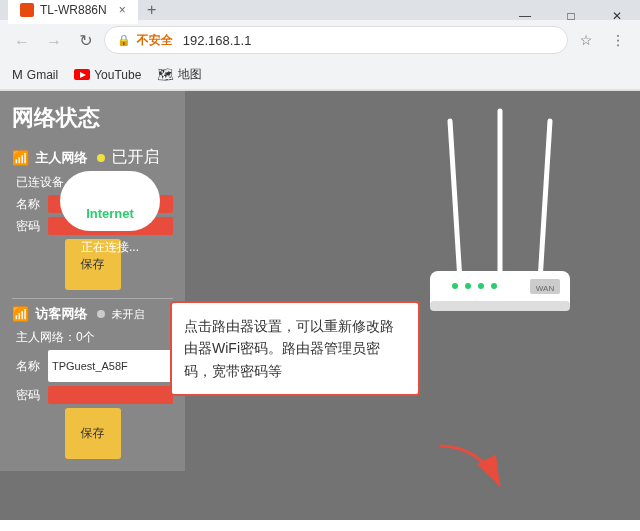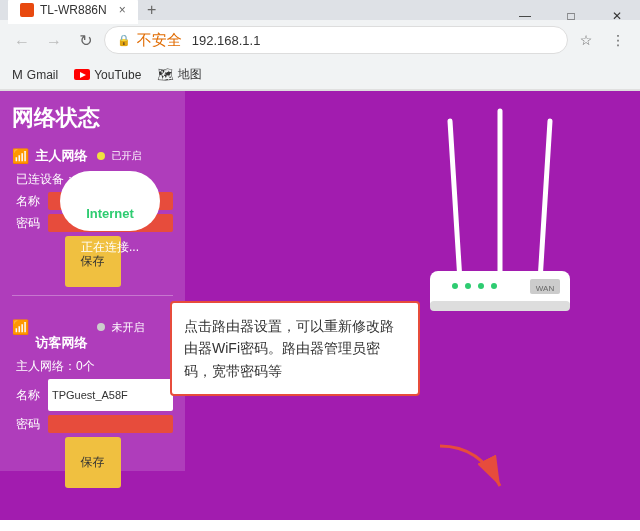--- a/index.html
+++ b/index.html
@@ -18,21 +18,21 @@
     .nav-btn.disabled { color: #bbb; cursor: default; }
     .address-input { flex: 1; height: 28px; background: #fff; border: 1px solid #ddd; border-radius: 14px; display: flex; align-items: center; padding: 0 12px; font-size: 13px; gap: 6px; }
     .lock-icon { color: #e06b00; font-size: 11px; }
     .addr-btn { width: 28px; height: 28px; display: flex; align-items: center; justify-content: center; color: #666; font-size: 14px; cursor: pointer; }
 
     
     .bookmarks-bar { display: flex; align-items: center; height: 30px; padding: 0 8px; gap: 8px; border-bottom: 1px solid #e0e0e0; }
     .bookmark-item { display: flex; align-items: center; gap: 4px; font-size: 12px; color: #333; cursor: pointer; padding: 2px 4px; border-radius: 3px; }
 
     
-    .page-content { width: 640px; height: 429px; background: #a21caf; position: relative; overflow: hidden; }
+    .page-content { width: 640px; height: 429px; background: #737373; position: relative; overflow: hidden; }
 
     
     .sidebar { position: absolute; left: 0; top: 0; width: 185px; height: 380px; background: rgba(255,255,255,0.15); padding: 12px; }
     .page-title { font-size: 22px; font-weight: bold; color: #fff; margin-bottom: 14px; }
 
     
     .network-section { margin-bottom: 8px; }
     .network-header { display: flex; align-items: center; gap: 6px; margin-bottom: 6px; }
     .status-dot { width: 8px; height: 8px; border-radius: 50%; display: inline-block; margin-left: 4px; }
     .status-on { background: #f0e040; }
@@ -81,21 +81,21 @@
       <div class="win-ctrl close">✕</div>
     </div>
   </div>
 
   <div class="address-bar">
     <div class="nav-btn disabled">←</div>
     <div class="nav-btn disabled">→</div>
     <div class="nav-btn">↻</div>
     <div class="address-input">
       <span class="lock-icon">🔒</span>
-      <span style="color:#e06b00;font-size:15px;">不安全</span>
+      <span style="color:#e06b00;font-size:12px;font-weight:bold;">不安全</span>
       <span style="color:#333;font-size:13px;margin-left:4px;text-align:center;">192.168.1.1</span>
     </div>
     <div class="addr-btn">☆</div>
     <div class="addr-btn">⋮</div>
   </div>
 
   <div class="bookmarks-bar">
     <div class="bookmark-item">
       <span style="font-size:13px;">M</span>
       <span>Gmail</span>
@@ -116,40 +116,40 @@
 <div class="page-content">
 
   <div class="sidebar">
     <div class="page-title">网络状态</div>
 
     <div class="network-section">
       <div class="network-header">
         <span style="color:#fff;font-size:14px;">📶</span>
         <span style="font-size:13px;color:#fff;font-weight:bold;">主人网络</span>
         <span class="status-dot status-on"></span>
-        <span style="font-size:10px;color:#fff;">已开启</span>
+        <span style="font-size:16px;color:#fff;">已开启</span>
       </div>
       <div class="network-detail">已连设备：2个</div>
       <div class="input-row">
         <span class="input-label">名称</span>
         <div class="input-field"></div>
       </div>
       <div class="input-row">
         <span class="input-label">密码</span>
         <div class="input-field"></div>
       </div>
       <button class="save-btn">保存</button>
     </div>
 
     <hr class="divider">
 
     <div class="network-section">
       <div class="network-header">
         <span style="color:#fff;font-size:14px;">📶</span>
-        <span style="font-size:13px;color:#fff;font-weight:bold;margin-top:32px;">访客网络</span>
+        <span style="font-size:13px;color:#fff;font-weight:bold;">访客网络</span>
         <span class="status-dot status-off"></span>
         <span style="font-size:11px;color:#fff;">未开启</span>
       </div>
       <div class="network-detail">主人网络：0个</div>
       <div class="input-row">
         <span class="input-label">名称</span>
         <div style="flex:1;height:27px;background:#fff;border:none;border-radius:2px;font-size:11px;padding:16px 4px;display:flex;align-items:center;color:#333;">
           <span>TPGuest_A58F</span>
         </div>
       </div>

